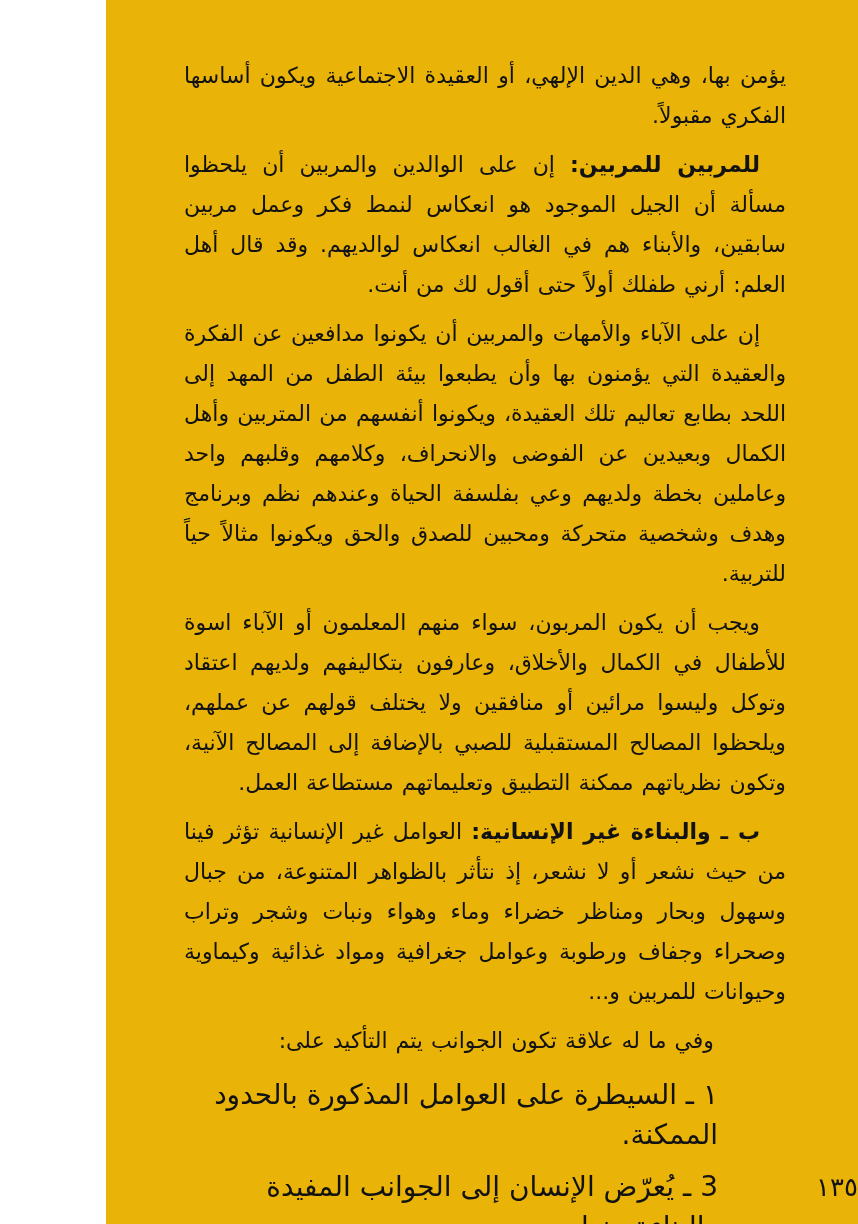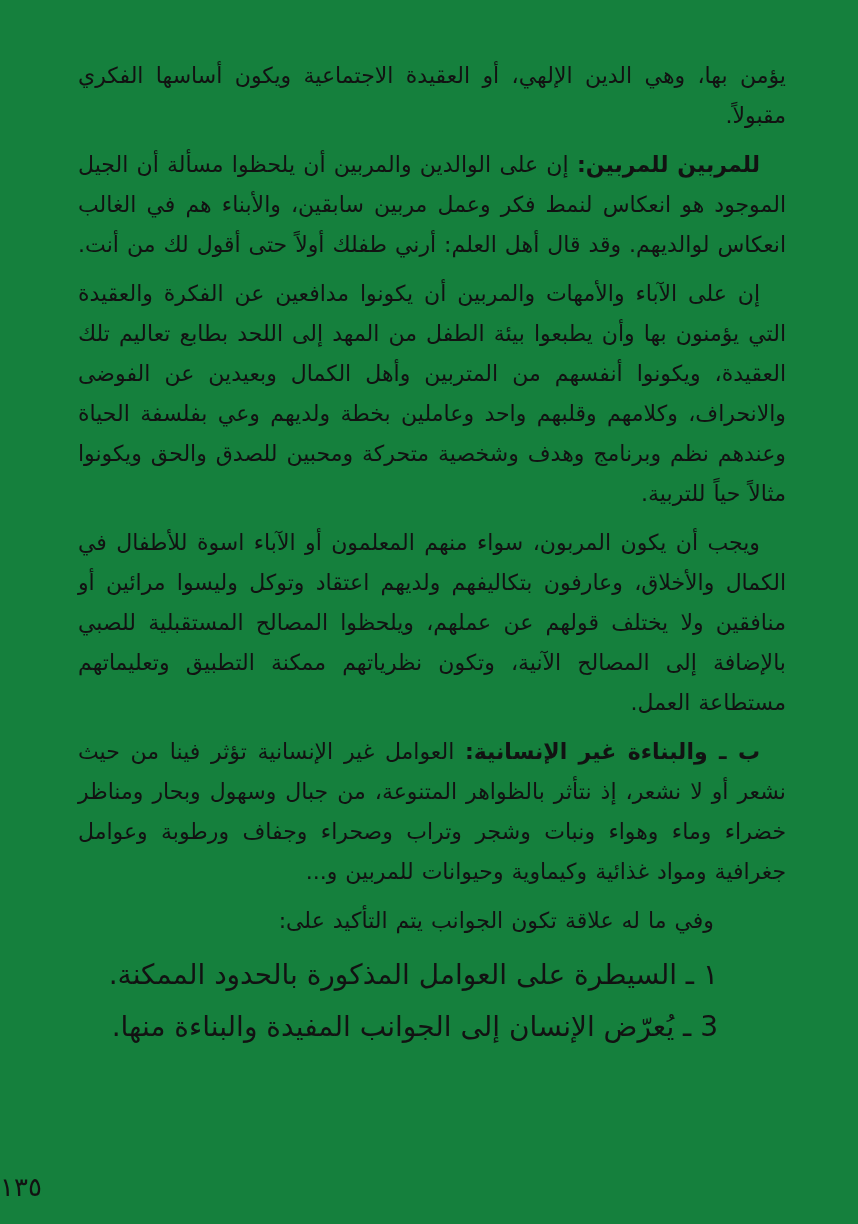--- a/index.html
+++ b/index.html
@@ -8,27 +8,27 @@
     background: #ffffff;
   }
   body {
     width: 858px;
     height: 1224px;
     overflow: hidden;
     position: relative;
   }
   .page {
     box-sizing: border-box;
-    width: 858px;
+    width: 752px;
     height: 1224px;
     padding: 56px 72px 0 78px;
     direction: rtl;
     font-family: "DejaVu Sans", sans-serif;
     color: #121212;
-    background: #15803d;
+    background: #eab308;
     position: relative;
   }
   .text-block {
     width: 100%;
   }
   .para {
     margin: 0 0 9px 0;
     font-size: 22px;
     line-height: 40px;
     text-align: justify;
@@ -54,21 +54,21 @@
     font-size: 28px;
     line-height: 40px;
     margin-bottom: 12px;
     text-align: right;
   }
   .page-number {
     position: absolute;
     bottom: 22px;
     left: 0;
     right: 0;
-    text-align: left;
+    text-align: right;
     font-size: 26px;
     font-family: "DejaVu Sans", sans-serif;
     color: #121212;
   }
 </style>
 </head>
 <body>
 
 <div class="page">
   <main class="text-block">

